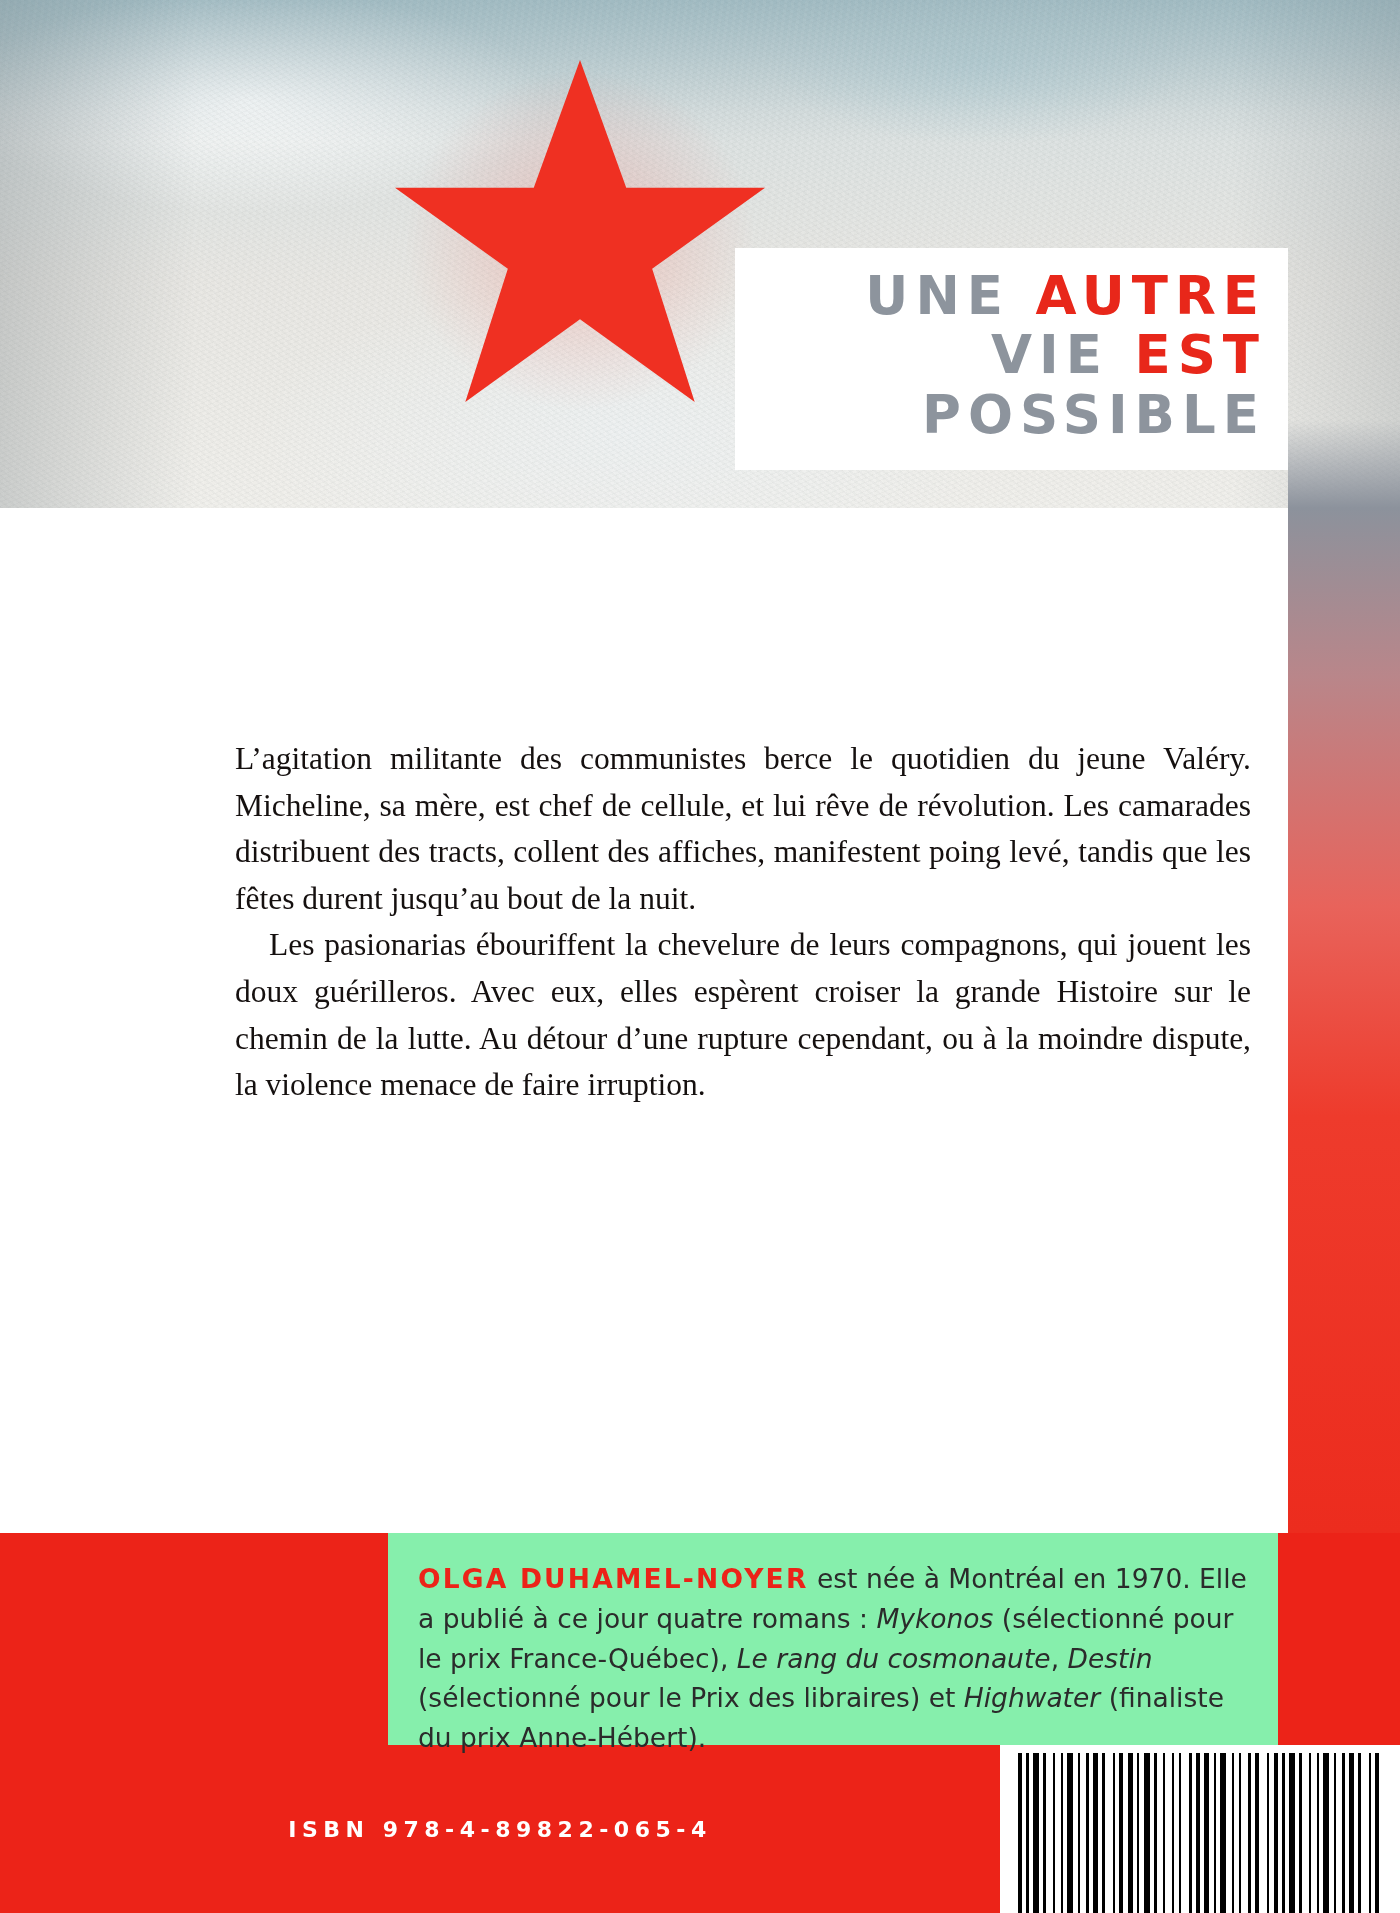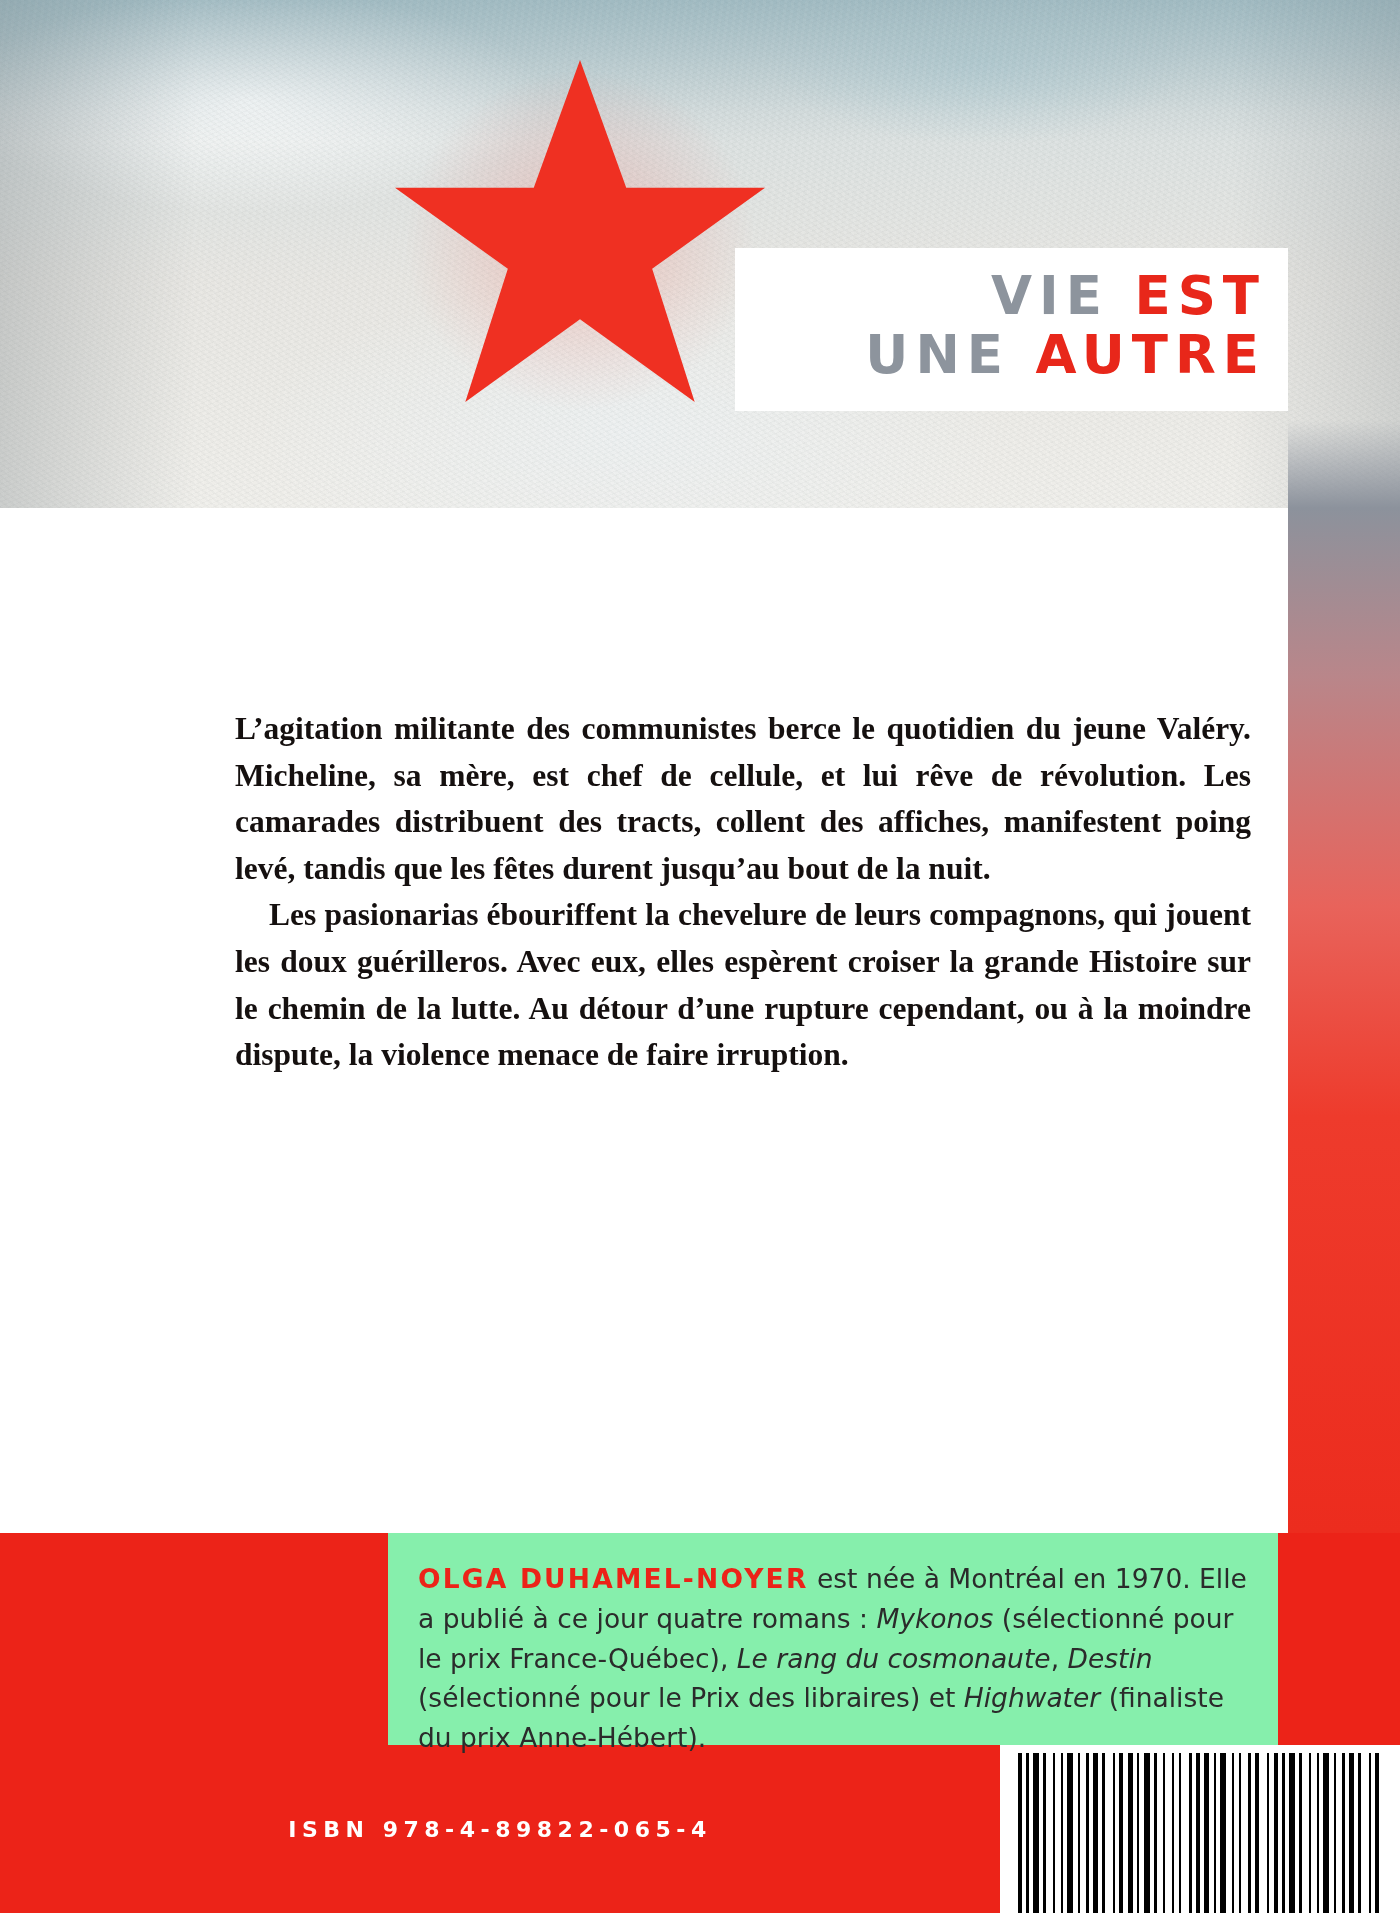--- a/index.html
+++ b/index.html
@@ -108,23 +108,22 @@
     white-space: nowrap;
     margin: 0;
   }
   .t-grey { color: #8d949d; }
   .t-red  { color: #e8271a; }
 
   
   .body-col {
     position: absolute;
     left: 235px;
-    top: 706px;
+    top: 736px;
     width: 1016px;
-    font-weight: bold;
   }
   .body-col p {
     margin: 0;
     font-family: "Liberation Serif", serif;
     font-size: 31.5px;
     line-height: 1.48;
     color: #15100f;
     text-align: justify;
     text-justify: inter-word;
     hyphens: manual;
@@ -220,26 +219,29 @@
   <div class="photo-dark-edge"></div>
   <div class="star-spray"></div>
   <div class="star"></div>
 </div>
 
 <div class="right-strip-top"></div>
 <div class="right-strip"></div>
 
 <div class="title-box">
   <div class="title-line">
+    <span class="t-grey">UNE</span>
+    <span class="t-red">AUTRE</span>
+  </div>
+  <div class="title-line">
     <span class="t-grey">VIE</span>
     <span class="t-red">EST</span>
   </div>
   <div class="title-line">
-    <span class="t-grey">UNE</span>
-    <span class="t-red">AUTRE</span>
+    <span class="t-grey">POSSIBLE</span>
   </div>
 </div>
 
 <div class="body-col">
   <p>L’agitation militante des communistes berce le quotidien du jeune Valéry. Micheline, sa mère, est chef de cellule, et lui rêve de révolution. Les camarades distribuent des tracts, collent des affiches, manifestent poing levé, tandis que les fêtes durent jusqu’au bout de la nuit.</p>
   <p class="indent">Les pasionarias ébouriffent la chevelure de leurs compagnons, qui jouent les doux guérilleros. Avec eux, elles espèrent croiser la grande Histoire sur le chemin de la lutte. Au détour d’une rupture cependant, ou à la moindre dispute, la violence menace de faire irruption.</p>
 </div>
 
 <div class="red-panel"></div>
 

